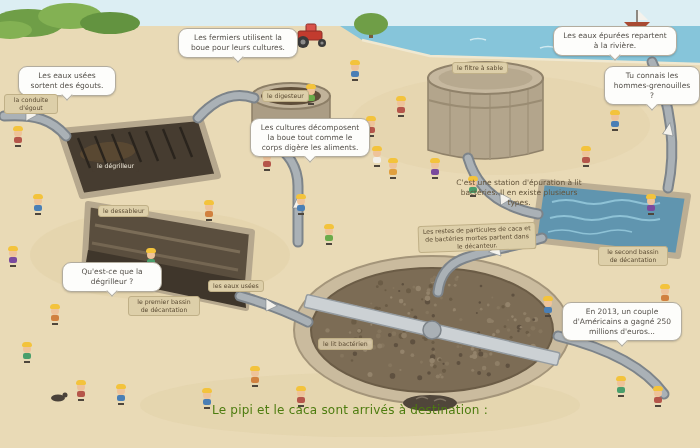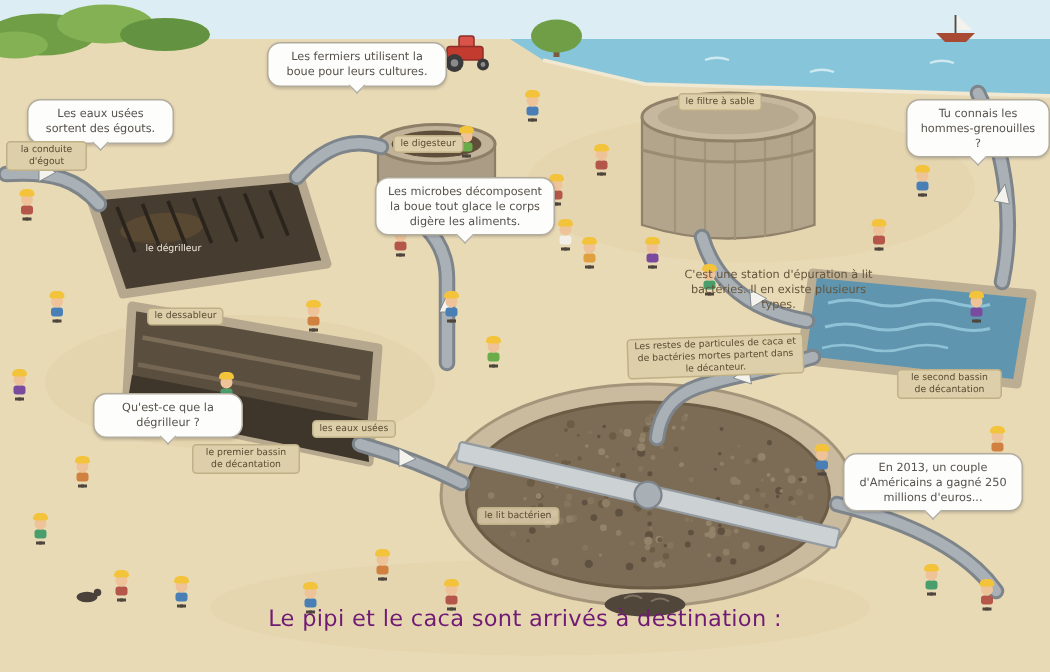--- a/index.html
+++ b/index.html
@@ -14,22 +14,22 @@
           background:#fdfdfb;border-right:1px solid #b2ac9e;border-bottom:1px solid #b2ac9e;
           transform:rotate(45deg);margin-left:-4px;}
   
   .tag{position:absolute;background:#ddcfa9;border:1px solid #c0b087;border-radius:3px;
        padding:1px 4px;font-size:6.2px;line-height:1.25;color:#5c4c34;text-align:center;z-index:5;}
   .tag.onwater{background:rgba(70,60,48,.25);border-color:rgba(0,0,0,0);color:#efe9da;}
   .tag.ongravel{background:rgba(233,218,182,.75);}
   
   .plain{position:absolute;font-size:7.5px;line-height:1.35;color:#64553c;text-align:center;z-index:5;}
   
-  .caption{position:absolute;left:0;right:0;top:402px;text-align:center;font-size:15px;
-           line-height:1.35;color:#701a75;z-index:6;letter-spacing:.2px;}
+  .caption{position:absolute;left:0;right:0;top:402px;text-align:center;font-size:12px;
+           line-height:1.35;color:#4d7c0f;z-index:6;letter-spacing:.2px;}
   
   .w{position:absolute;width:10px;height:19px;z-index:4;}
   .w::before{content:"";position:absolute;left:0;top:0;width:10px;height:5px;
              border-radius:5px 5px 2px 2px;background:#f3c33c;z-index:2;}
   .w::after{content:"";position:absolute;left:1px;top:3px;width:8px;height:8px;
             border-radius:50%;background:#eec39a;}
   .w i{position:absolute;left:1px;top:10.5px;width:8px;height:6px;border-radius:2px;
        background:var(--s,#c0564a);box-shadow:1px 6px 0 -2px #4e463c,-1px 6px 0 -2px #4e463c;}
 </style>
 </head>
@@ -353,23 +353,24 @@
       <ellipse cx="430" cy="403" rx="27" ry="8" fill="#50463a"></ellipse>
       <path d="M416,399 q6,-4 12,0 M434,401 q6,-4 12,0" stroke="#7e7262" stroke-width="1.4" fill="none"></path>
     </g>
     <g>
       <ellipse cx="58" cy="398" rx="7" ry="3.5" fill="#4a423a"></ellipse>
       <circle cx="65" cy="395" r="2.5" fill="#4a423a"></circle>
     </g>
   </svg>
 
   <div class="bubble" style="left:168px;top:28px;width:106px">Les fermiers utilisent la boue pour leurs cultures.</div>
+  <div class="bubble" style="left:543px;top:26px;width:110px">Les eaux épurées repartent à la rivière.</div>
   <div class="bubble" style="left:594px;top:66px;width:82px">Tu connais les hommes-grenouilles ?</div>
   <div class="bubble" style="left:8px;top:66px;width:84px">Les eaux usées sortent des égouts.</div>
-  <div class="bubble" style="left:240px;top:118px;width:106px">Les microbes décomposent la boue tout glace le corps digère les aliments.</div>
+  <div class="bubble" style="left:240px;top:118px;width:106px">Les cultures décomposent la boue tout comme le corps digère les aliments.</div>
   <div class="bubble" style="left:52px;top:262px;width:86px">Qu'est-ce que la dégrilleur ?</div>
   <div class="bubble" style="left:552px;top:302px;width:106px">En 2013, un couple d'Américains a gagné 250 millions d'euros...</div>
 
   <div class="plain" style="left:452px;top:178px;width:134px">C'est une station d'épuration à lit bactéries. Il en existe plusieurs types.</div>
 
   <div class="tag" style="left:4px;top:94px;width:44px">la conduite d'égout</div>
   <div class="tag" style="left:262px;top:90px">le digesteur</div>
   <div class="tag" style="left:452px;top:62px">le filtre à sable</div>
   <div class="tag onwater" style="left:92px;top:160px">le dégrilleur</div>
   <div class="tag" style="left:98px;top:205px">le dessableur</div>

